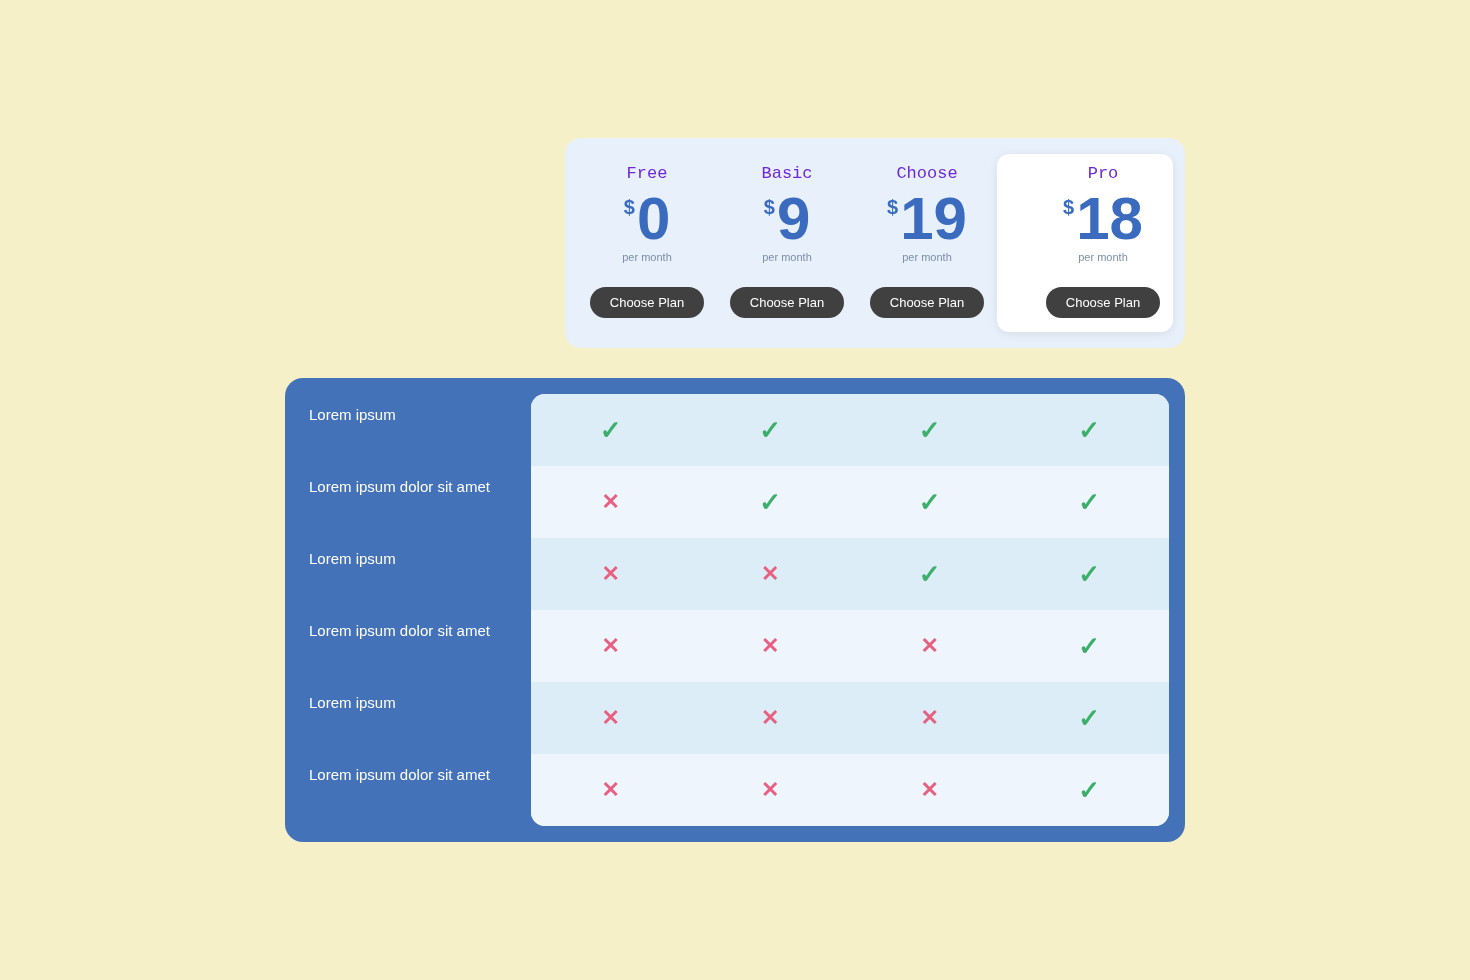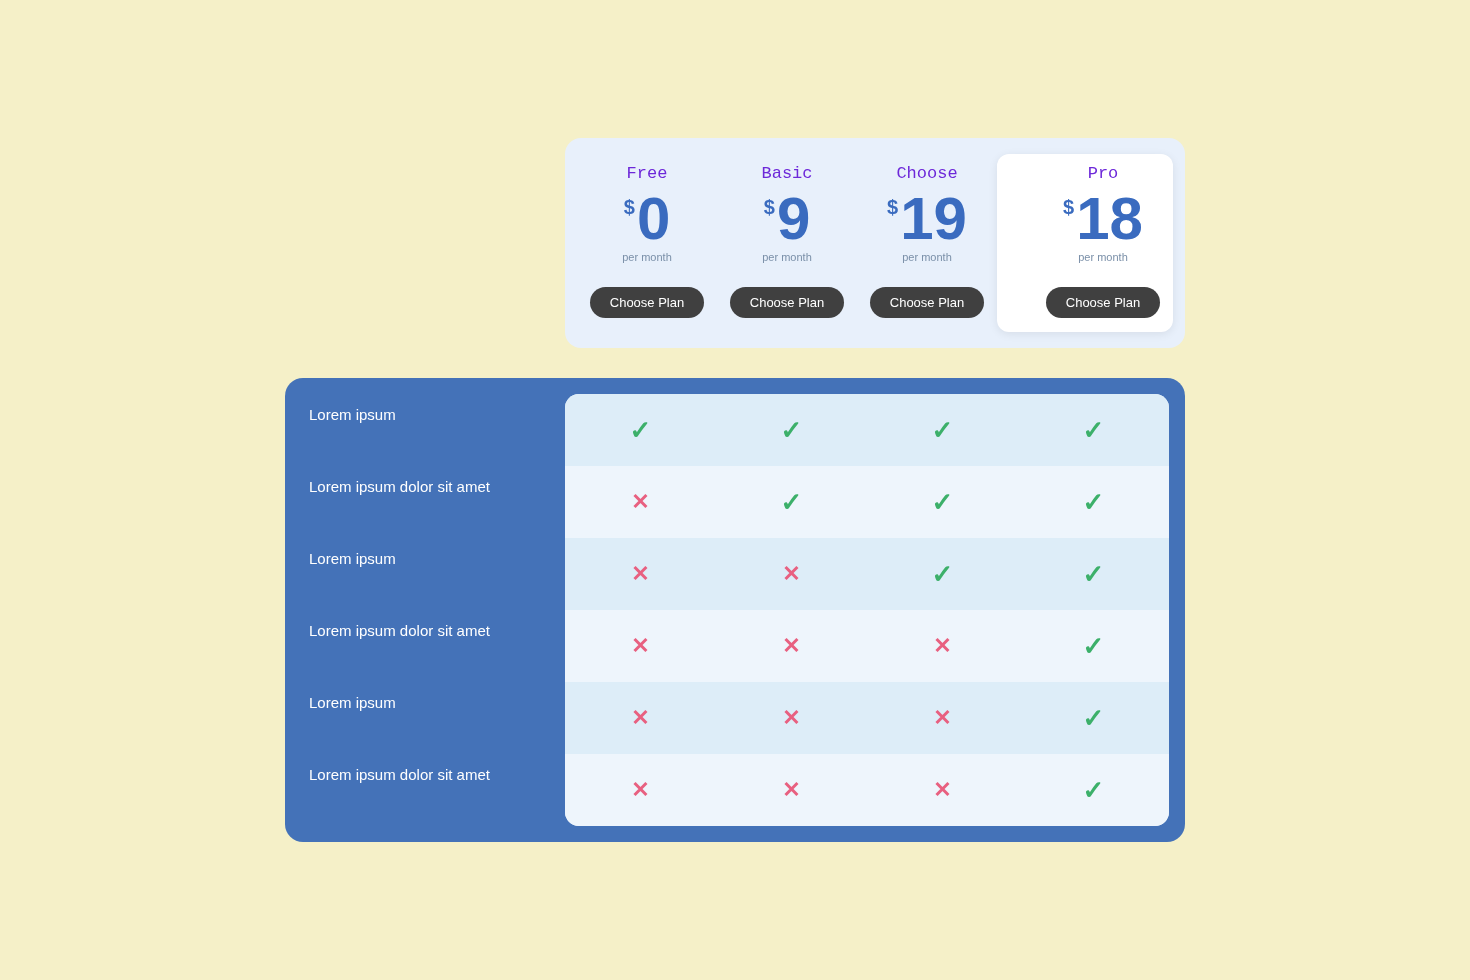--- a/index.html
+++ b/index.html
@@ -103,21 +103,21 @@
     .features-table {
       background: #4472b8;
       border-radius: 18px;
       overflow: hidden;
       padding: 0 0 16px 0;
     }
     .table-inner {
       display: flex;
     }
     .feature-names {
-      width: 280px;
+      width: 246px;
       flex-shrink: 0;
       padding: 0 0 0 24px;
     }
     .feature-name-cell {
       display: flex;
       align-items: center;
       height: 72px;
       color: #ffffff;
       font-size: 15px;
       font-weight: 400;

